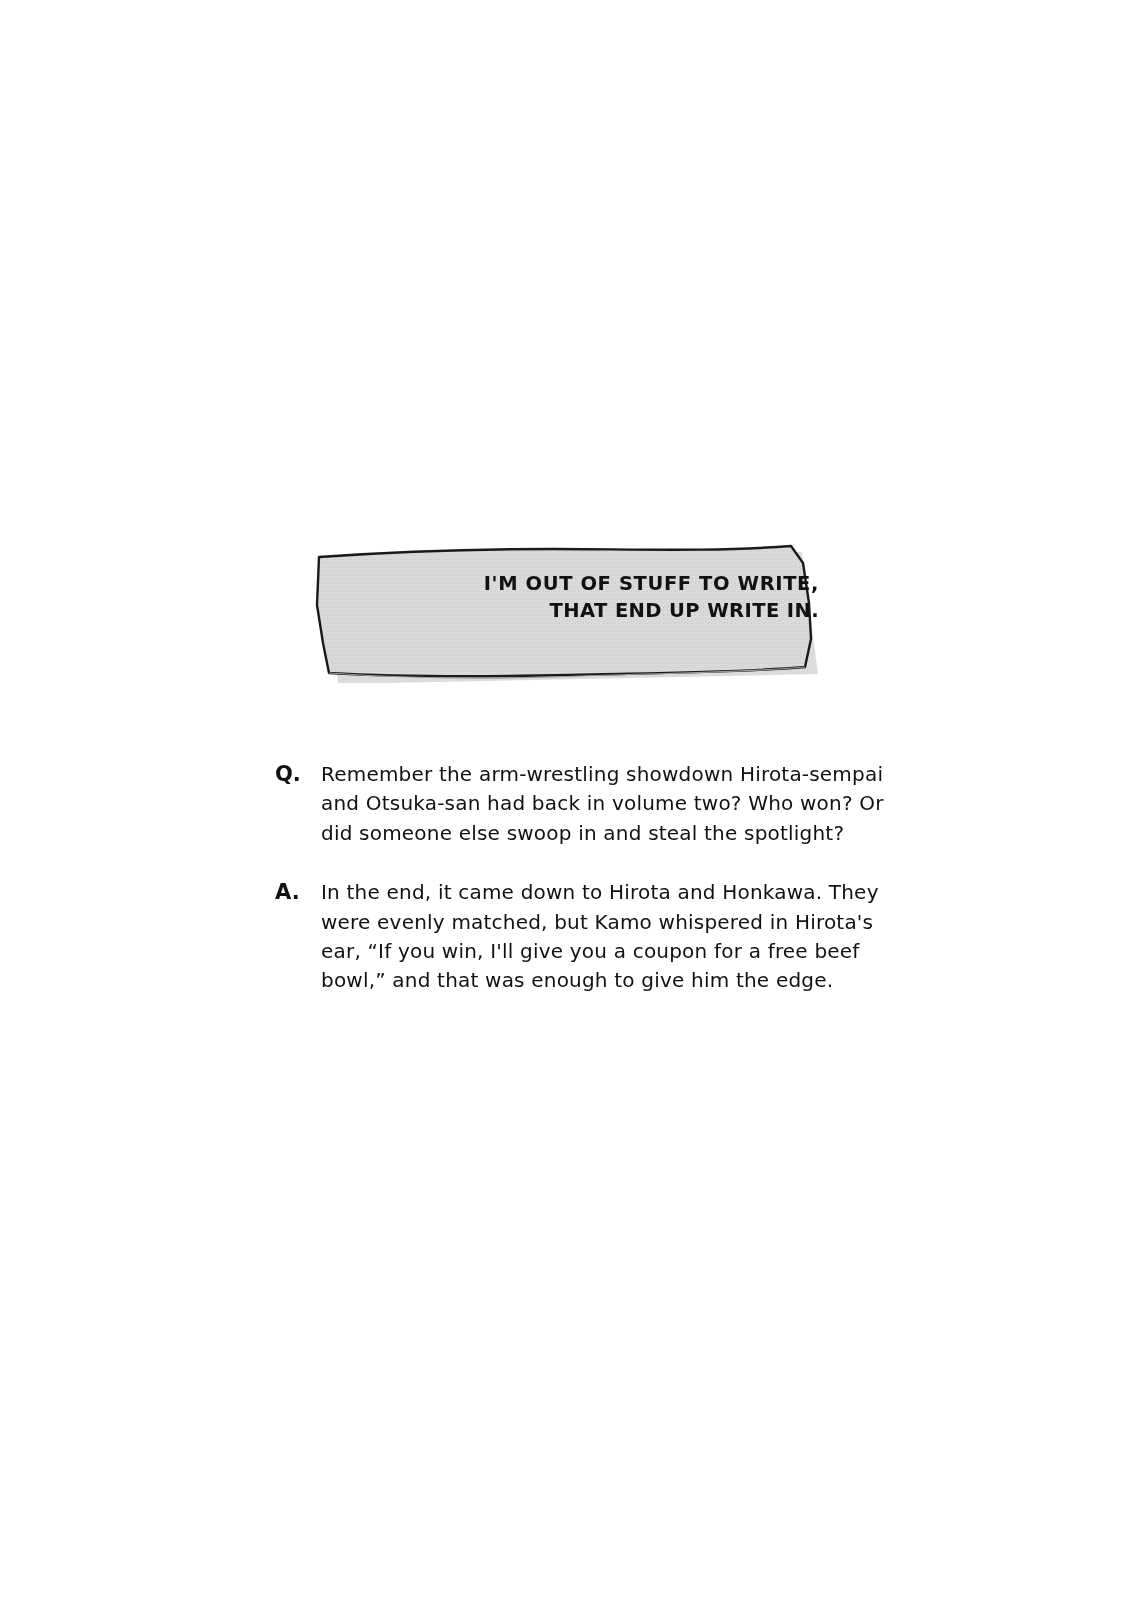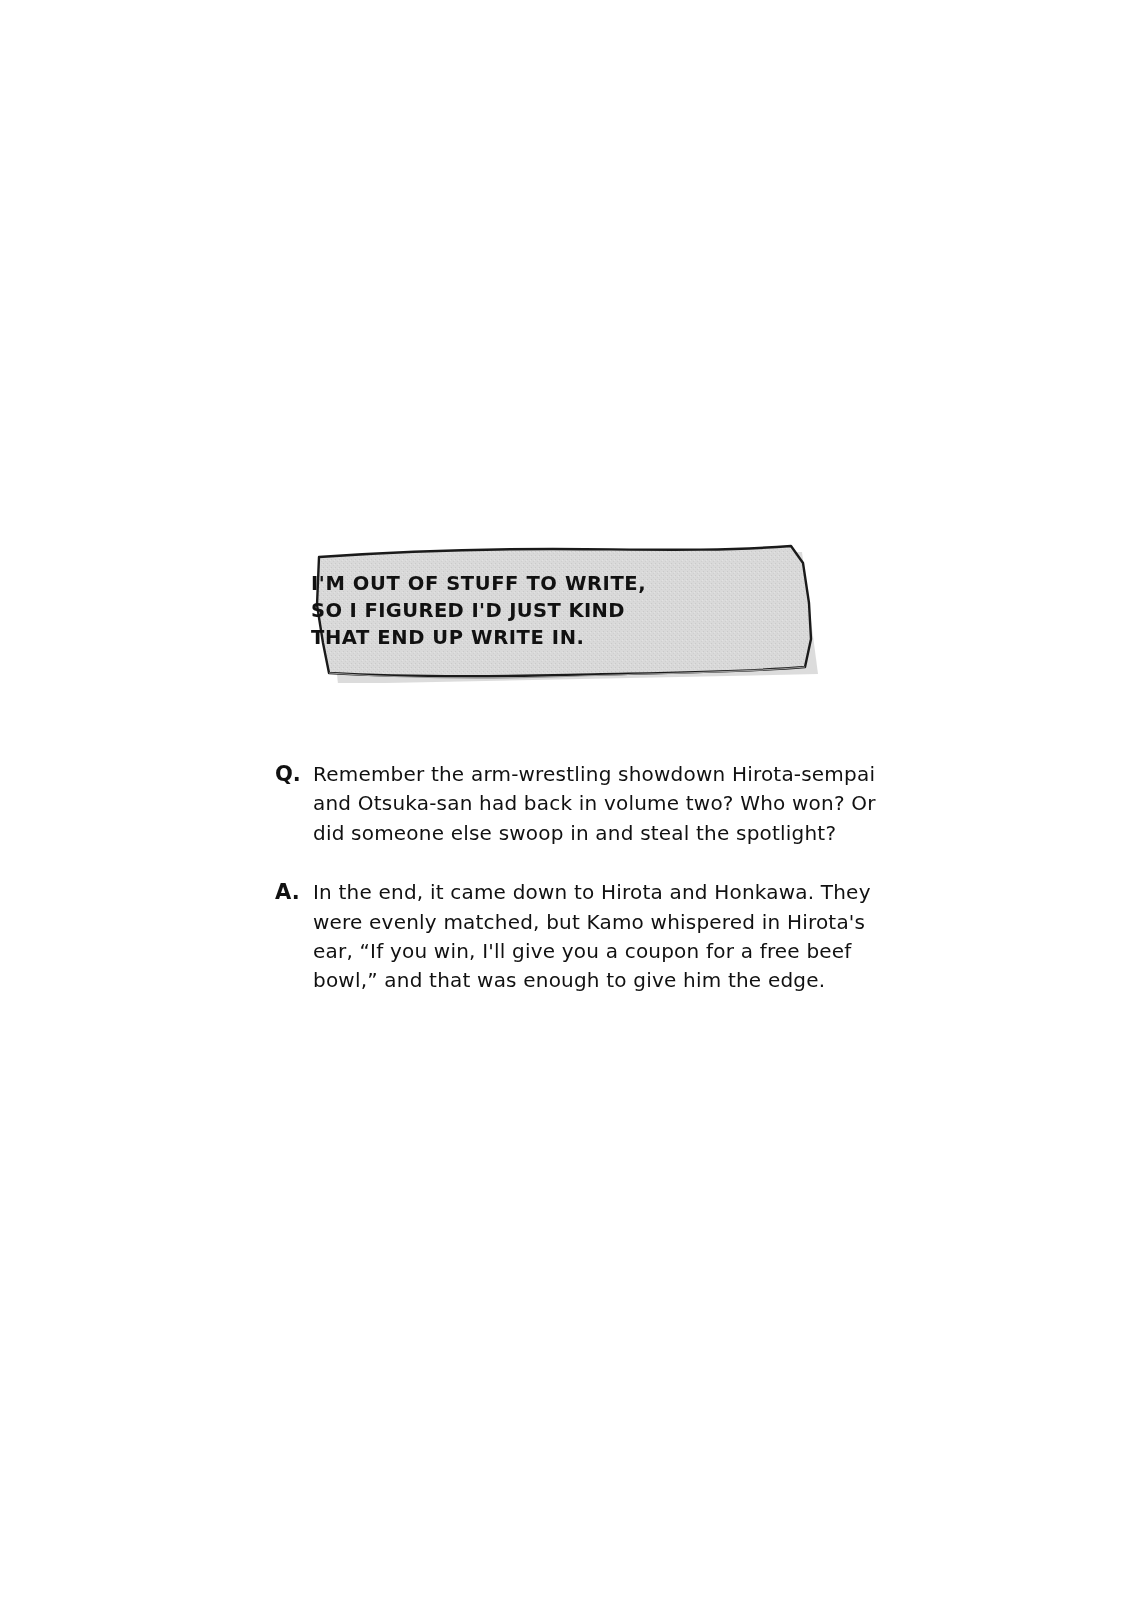--- a/index.html
+++ b/index.html
@@ -31,21 +31,21 @@
   #note-paper svg {
     display: block;
     width: 100%;
     height: 100%;
   }
   #note-text {
     position: absolute;
     left: 0;
     top: 28px;
     width: 508px;
-    text-align: left;
+    text-align: right;
     font-family: "DejaVu Sans", sans-serif;
     font-weight: bold;
     font-size: 19.5px;
     line-height: 1.38;
     letter-spacing: 0.6px;
     color: #111111;
   }
   #note-text div {
     white-space: pre;
   }
@@ -67,20 +67,21 @@
     flex: 0 0 auto;
     width: 38px;
     font-family: "DejaVu Sans", sans-serif;
     font-weight: bold;
     font-size: 21px;
     line-height: 1.42;
     color: #111111;
   }
   .qa-body {
     flex: 1 1 auto;
+    margin-left: 8px;
   }
   .qa-para {
     font-family: "DejaVu Sans", sans-serif;
     font-size: 20px;
     line-height: 1.47;
     color: #111111;
     letter-spacing: 0.2px;
   }
   .qa-para.second {
     margin-top: 28px;
@@ -116,21 +117,20 @@
                L 12,100
                L 6,62
                Z" fill="url(#noise)" stroke="#1a1a1a" stroke-width="2.4" stroke-linejoin="round"></path>
 
       <path d="M18,130 C 100,136 190,136 270,133 C 350,130 430,130 494,124" fill="none" stroke="#9a9a9a" stroke-width="1.2"></path>
     </svg>
   </div>
 
   <div id="note-text">
     <div>I'M OUT OF STUFF TO WRITE,</div>
-    <div>SO I FIGURED I'D JUST KIND</div>
     <div>THAT END UP WRITE IN.</div>
   </div>
 </div>
 
 <div id="qa">
 
   <div class="qa-item">
     <div class="qa-marker">Q.</div>
     <div class="qa-body">
       <div class="qa-para">Remember the arm-wrestling showdown Hirota-sempai and Otsuka-san had back in volume two? Who won? Or did someone else swoop in and steal the spotlight?</div>

